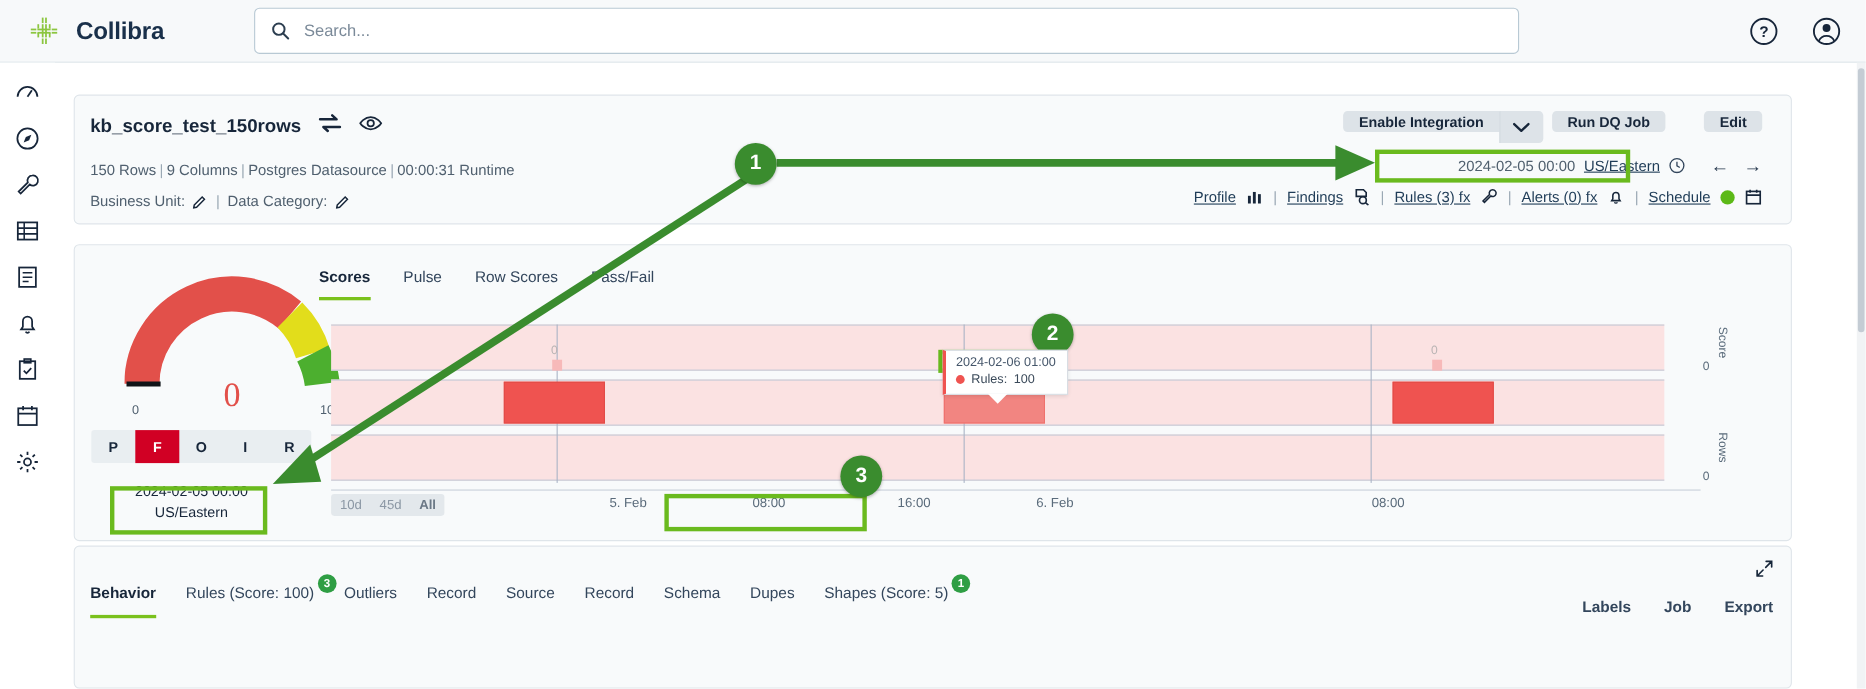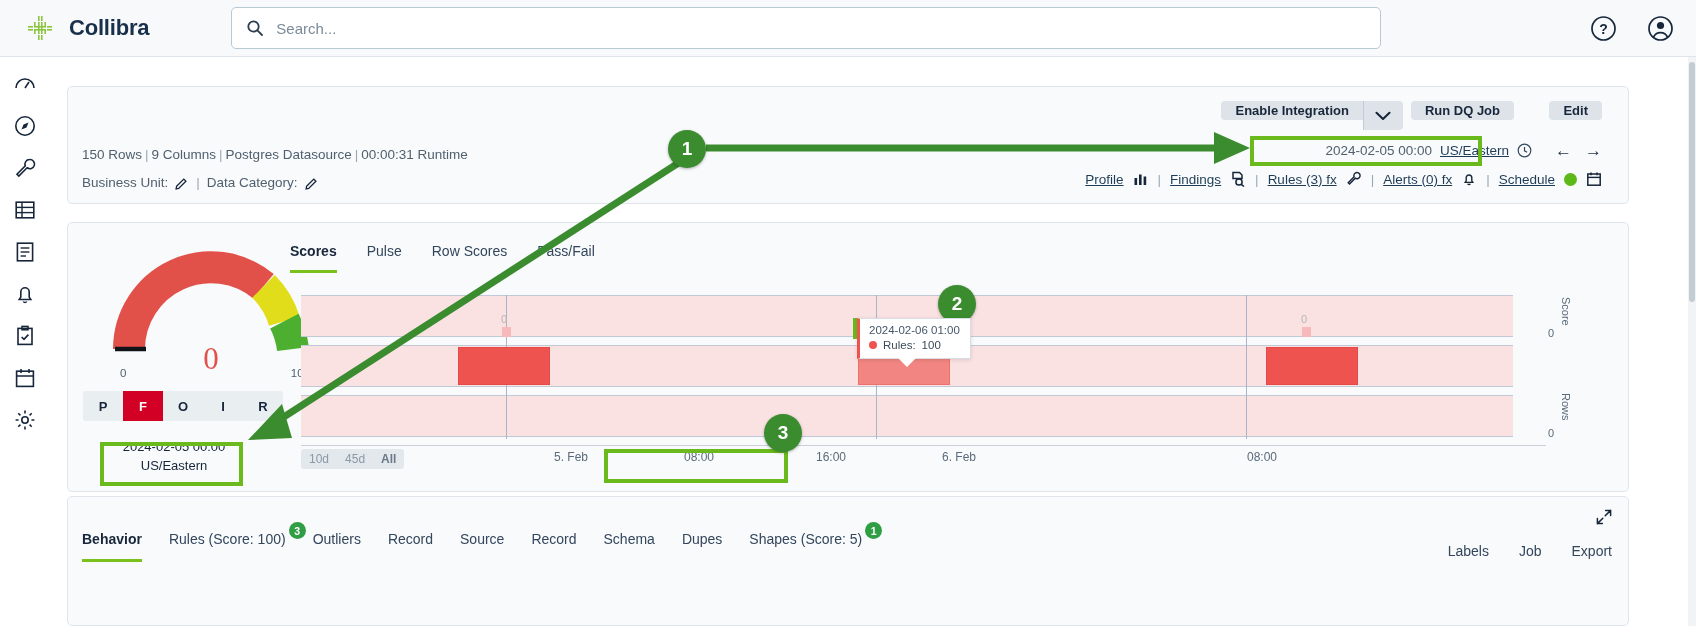--- a/index.html
+++ b/index.html
@@ -231,21 +231,21 @@
   .btab { position: relative; padding-bottom: 12px; cursor: pointer; white-space: nowrap; }
   .btab.active { font-weight: bold; color: #17263a; border-bottom: 3px solid #7ac11c; }
   .badge {
     position: absolute; right: -20px; top: -9px;
     min-width: 17px; height: 17px; border-radius: 50%;
     background: #2f9e44; color: #fff; font-size: 10.5px; font-weight: bold;
     display: flex; align-items: center; justify-content: center;
   }
   .btabs-right {
     position: absolute; right: 16px; top: 46px;
-    display: flex; gap: 30px; font-size: 14px; color: #33465c;
+    display: flex; gap: 30px; font-size: 14px; color: #33465c; font-weight: bold;
   }
 
   
   .anno-svg { position: absolute; left: 0; top: 0; width: 1696px; height: 626px; pointer-events: none; z-index: 20; }
   .anno-box {
     position: absolute; border: 4px solid #6aba1e; z-index: 21; pointer-events: none;
   }
   .anno-badge {
     position: absolute; width: 38px; height: 38px; border-radius: 50%;
     background: #3a8c2e; color: #fff;
@@ -375,20 +375,34 @@
   <span class="rail-item">
     <svg width="24" height="24" viewBox="0 0 24 24">
         <circle cx="12" cy="12" r="3.2" fill="none" stroke="#17263a" stroke-width="1.6"></circle>
         <path d="M12 2.6v3M12 18.4v3M2.6 12h3M18.4 12h3M5.3 5.3l2.1 2.1M16.6 16.6l2.1 2.1M18.7 5.3l-2.1 2.1M7.4 16.6l-2.1 2.1" stroke="#17263a" stroke-width="1.6"></path>
       </svg>
   </span>
 </div>
 
 <div class="card" id="summary-card">
 
+  <div class="ds-title-row">
+    <span class="ds-title">kb_score_test_150rows</span>
+    <span>
+      <svg width="22" height="18" viewBox="0 0 22 18">
+        <path d="M2 5.5h15l-4-3.6M20 12.5H5l4 3.6" fill="none" stroke="#17263a" stroke-width="2.3" stroke-linecap="round" stroke-linejoin="round"></path>
+      </svg>
+    </span>
+    <span>
+      <svg width="22" height="16" viewBox="0 0 22 16">
+        <path d="M1.5 8s3.6-5.6 9.5-5.6S20.5 8 20.5 8s-3.6 5.6-9.5 5.6S1.5 8 1.5 8z" fill="none" stroke="#17263a" stroke-width="1.6"></path>
+        <circle cx="11" cy="8" r="2.9" fill="none" stroke="#17263a" stroke-width="1.6"></circle>
+      </svg>
+    </span>
+  </div>
 
   <div class="ds-meta">
     <span>150 Rows</span><span class="pipe sep">|</span><span>9 Columns</span><span class="pipe sep">|</span><span>Postgres Datasource</span><span class="pipe sep">|</span><span>00:00:31 Runtime</span>
   </div>
 
   <div class="ds-bu">
     <span>Business Unit:</span>
     <span class="pencil">
       <svg width="14" height="14" viewBox="0 0 14 14">
           <path d="M1.6 10.3l7.2-7.2 2.1 2.1-7.2 7.2-2.6.5z" fill="none" stroke="#17263a" stroke-width="1.3"></path>

